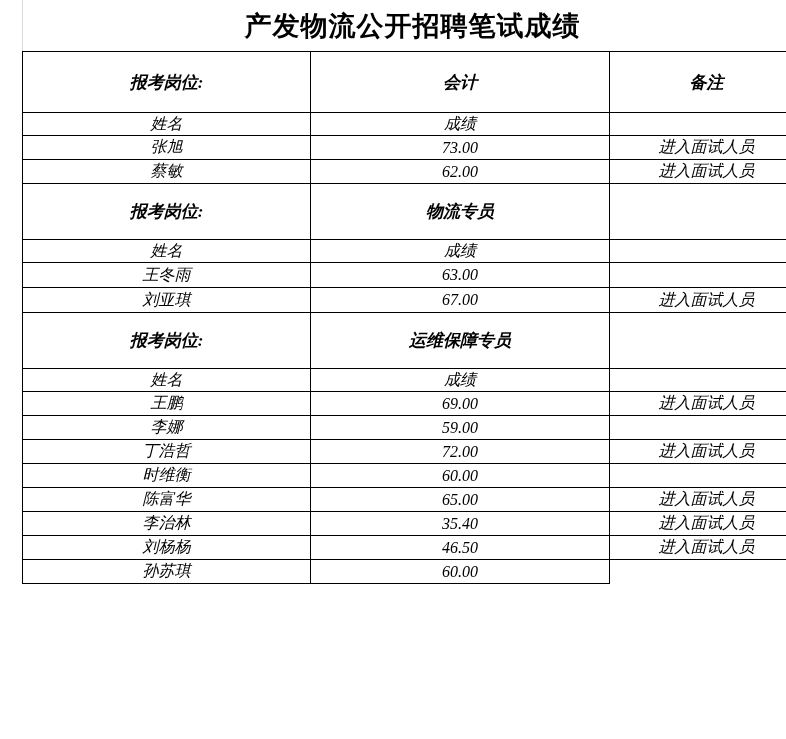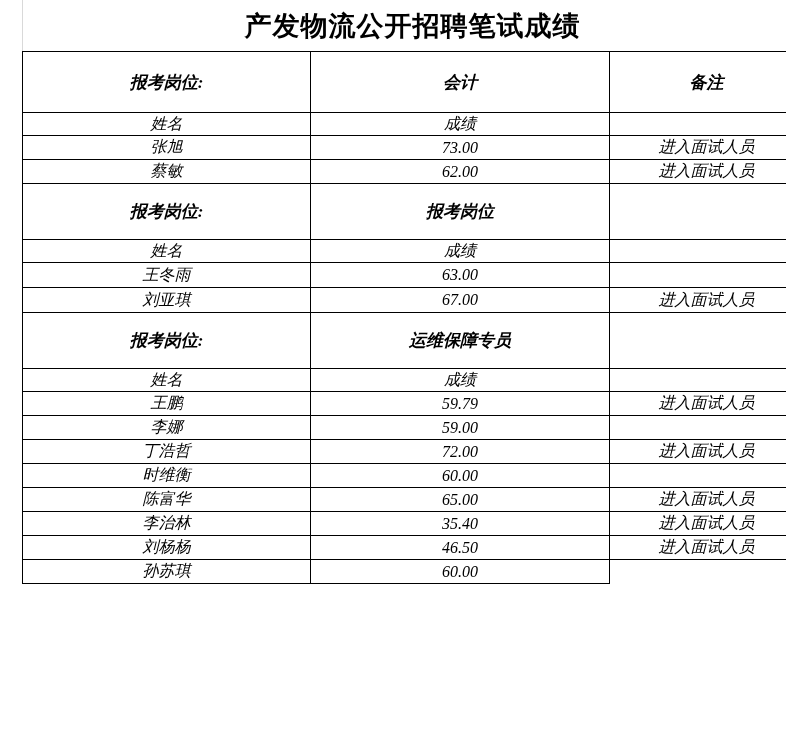--- a/index.html
+++ b/index.html
@@ -90,21 +90,21 @@
           <td class="col2">73.00</td>
           <td class="col3">进入面试人员</td>
         </tr>
         <tr class="data">
           <td class="col1">蔡敏</td>
           <td class="col2">62.00</td>
           <td class="col3">进入面试人员</td>
         </tr>
         <tr class="header">
           <td class="col1">报考岗位:</td>
-          <td class="col2">报考岗位</td>
+          <td class="col2">物流专员</td>
           <td class="col3"></td>
         </tr>
         <tr class="subheader">
           <td class="col1">姓名</td>
           <td class="col2">成绩</td>
           <td class="col3"></td>
         </tr>
         <tr class="data s2">
           <td class="col1">王冬雨</td>
           <td class="col2">63.00</td>
@@ -120,21 +120,21 @@
           <td class="col2">运维保障专员</td>
           <td class="col3"></td>
         </tr>
         <tr class="subheader">
           <td class="col1">姓名</td>
           <td class="col2">成绩</td>
           <td class="col3"></td>
         </tr>
         <tr class="data">
           <td class="col1">王鹏</td>
-          <td class="col2">59.79</td>
+          <td class="col2">69.00</td>
           <td class="col3">进入面试人员</td>
         </tr>
         <tr class="data">
           <td class="col1">李娜</td>
           <td class="col2">59.00</td>
           <td class="col3"></td>
         </tr>
         <tr class="data">
           <td class="col1">丁浩哲</td>
           <td class="col2">72.00</td>

